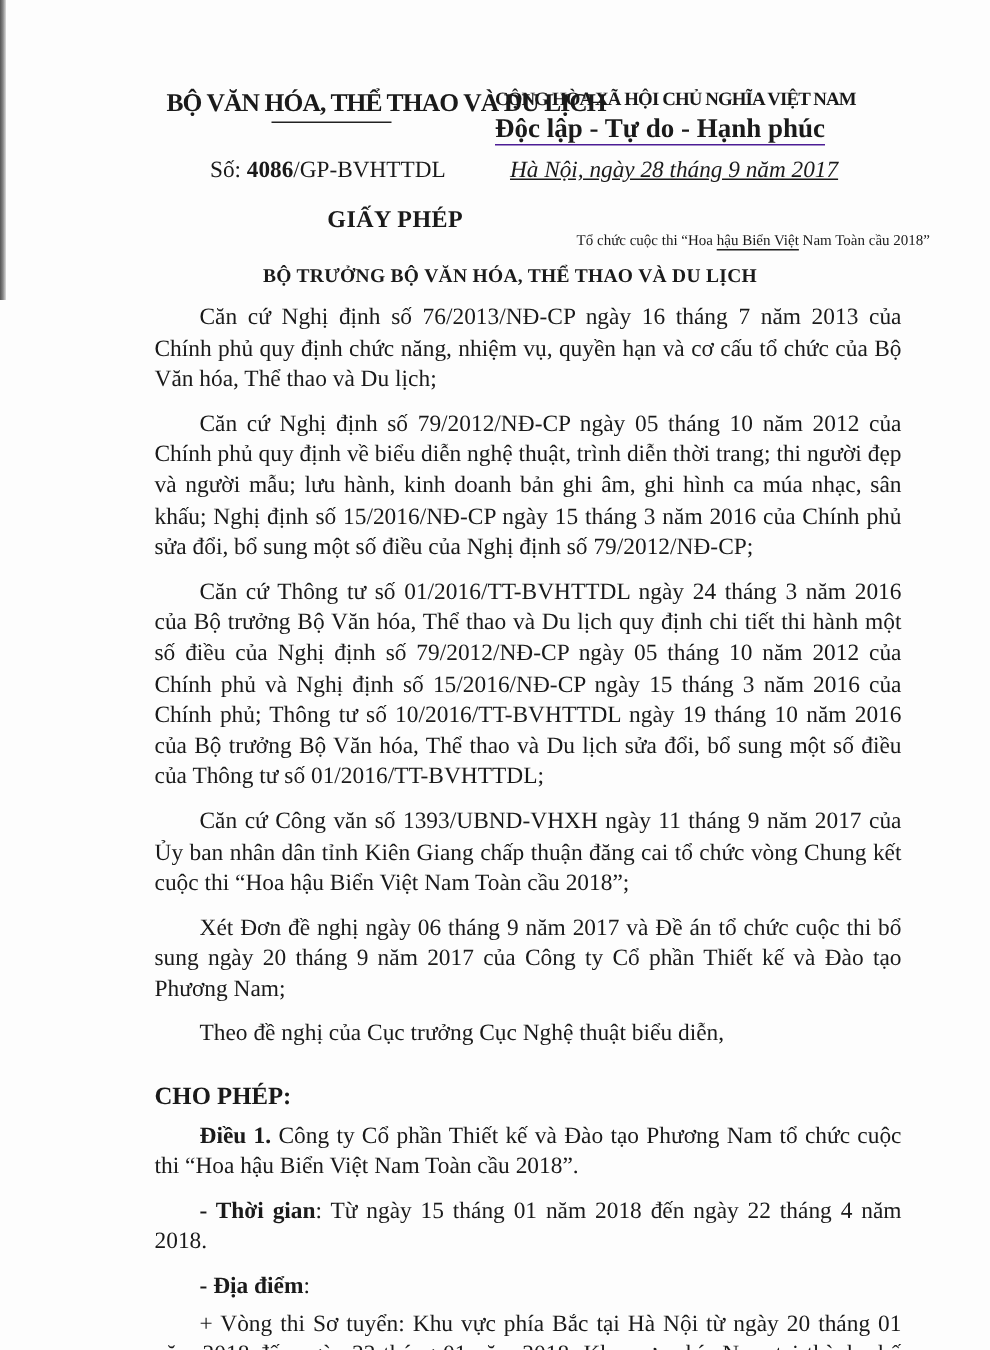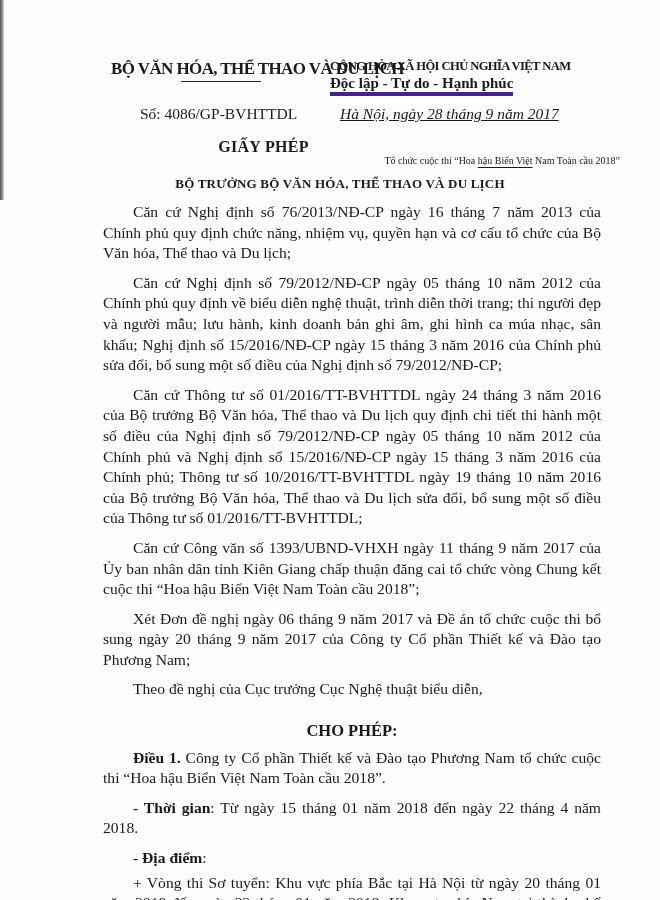--- a/index.html
+++ b/index.html
@@ -21,27 +21,27 @@
   .header-left .rule {
     display:block; margin:2px auto 0 auto; width:80px; height:1px; background:#222;
   }
   .header-right {
     position:absolute; left:330px; top:59px; width:280px; 
   }
   .header-right .nation {
     font-weight:bold; font-size:12.6px; letter-spacing:-0.6px; white-space:nowrap;
   }
   .header-right .motto {
-    font-weight:bold; font-size:15px; margin-top:1px; display:inline-block;
-    border-bottom:4px solid #4c1d95; padding-bottom:0px;
+    font-weight:bold; font-size:18px; margin-top:1px; display:inline-block;
+    border-bottom:1px solid #4c1d95; padding-bottom:0px;
   }
   .docno {
     position:absolute; left:140px; top:105px; font-size:15.5px; white-space:nowrap;
   }
-  .docno b { font-weight:normal;margin-top:20px; }
+  .docno b { font-weight:bold;margin-top:20px; }
   .dateline {
     position:absolute; left:340px; top:105px; font-size:15.5px; font-style:italic; white-space:nowrap;text-decoration:underline;
   }
   .title1 {
     position:absolute; left:0; width:527px; top:138px; text-align:center;
     font-weight:bold; font-size:16px; letter-spacing:0.3px;
   }
   .title2 {
     position:absolute; left:60px; width:560px; top:155px; text-align:right;
     font-weight:normal; font-size:10px; white-space:nowrap;
@@ -52,21 +52,21 @@
     font-weight:bold; font-size:13px; letter-spacing:0.2px; white-space:nowrap;
   }
   .body {
     position:absolute; left:103px; top:202px; width:498px;
     font-size:15.6px; line-height:20.6px;
   }
   .para {
     text-align:justify; text-indent:30px; margin:0 0 9px 0;
   }
   .center-bold {
-    text-align:center; font-weight:bold; font-size:16.5px; margin:0 0 6px 0;
+    font-weight:bold; font-size:16.5px; margin:0 0 6px 0;
   }
   .para b { font-weight:bold; }
 </style>
 </head>
 <body>
 
 <div class="scan-edge"></div>
 
 <div class="header-left">
   <span>BỘ VĂN HÓA, THỂ THAO VÀ DU LỊCH</span>

